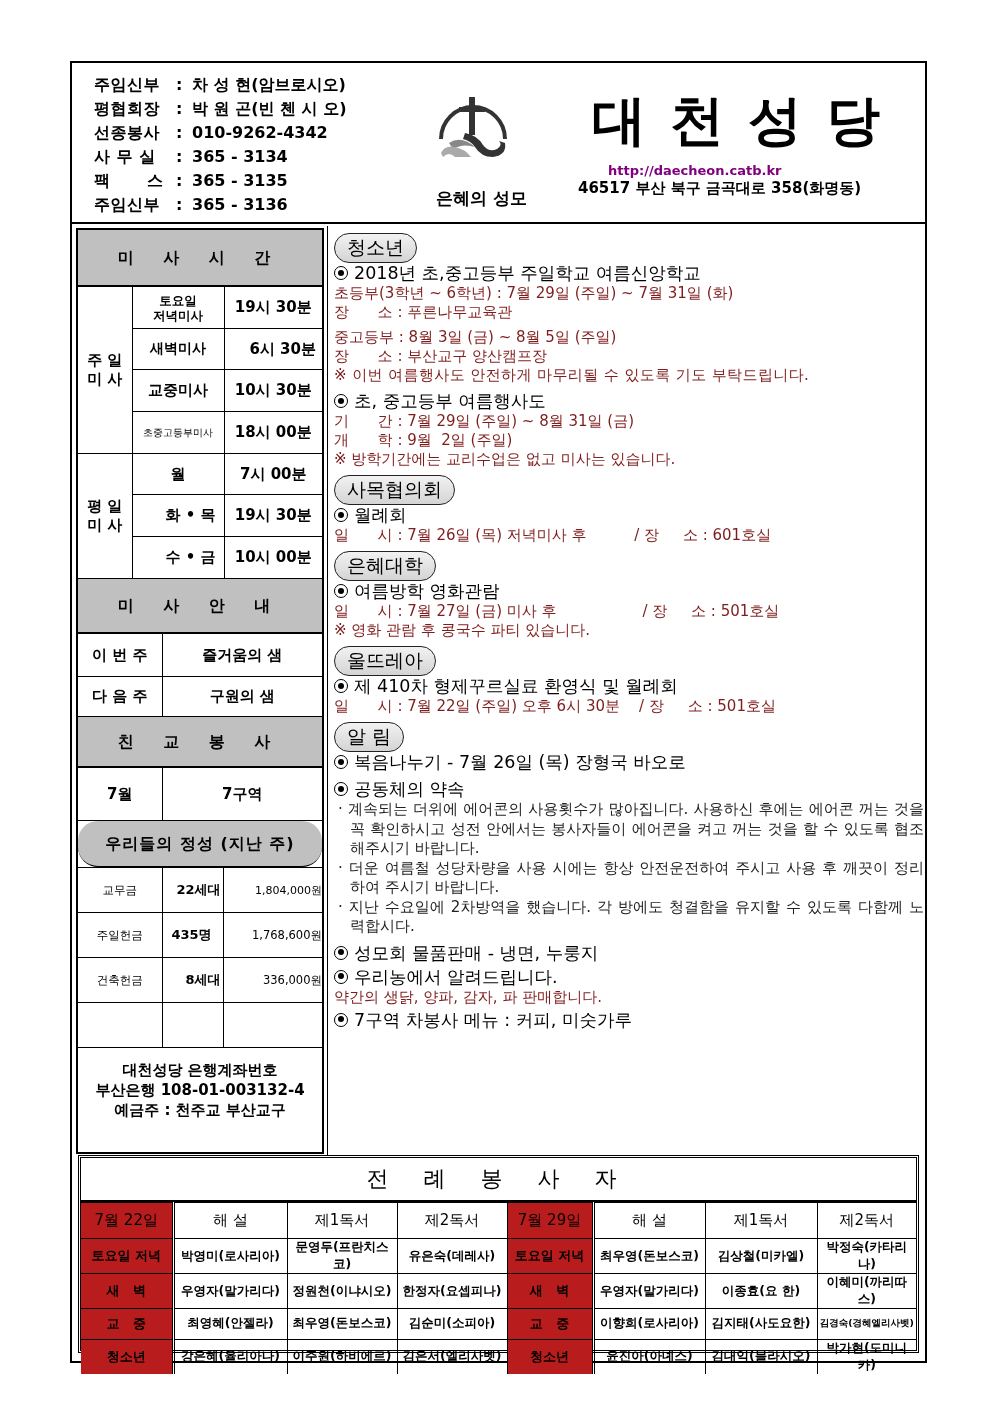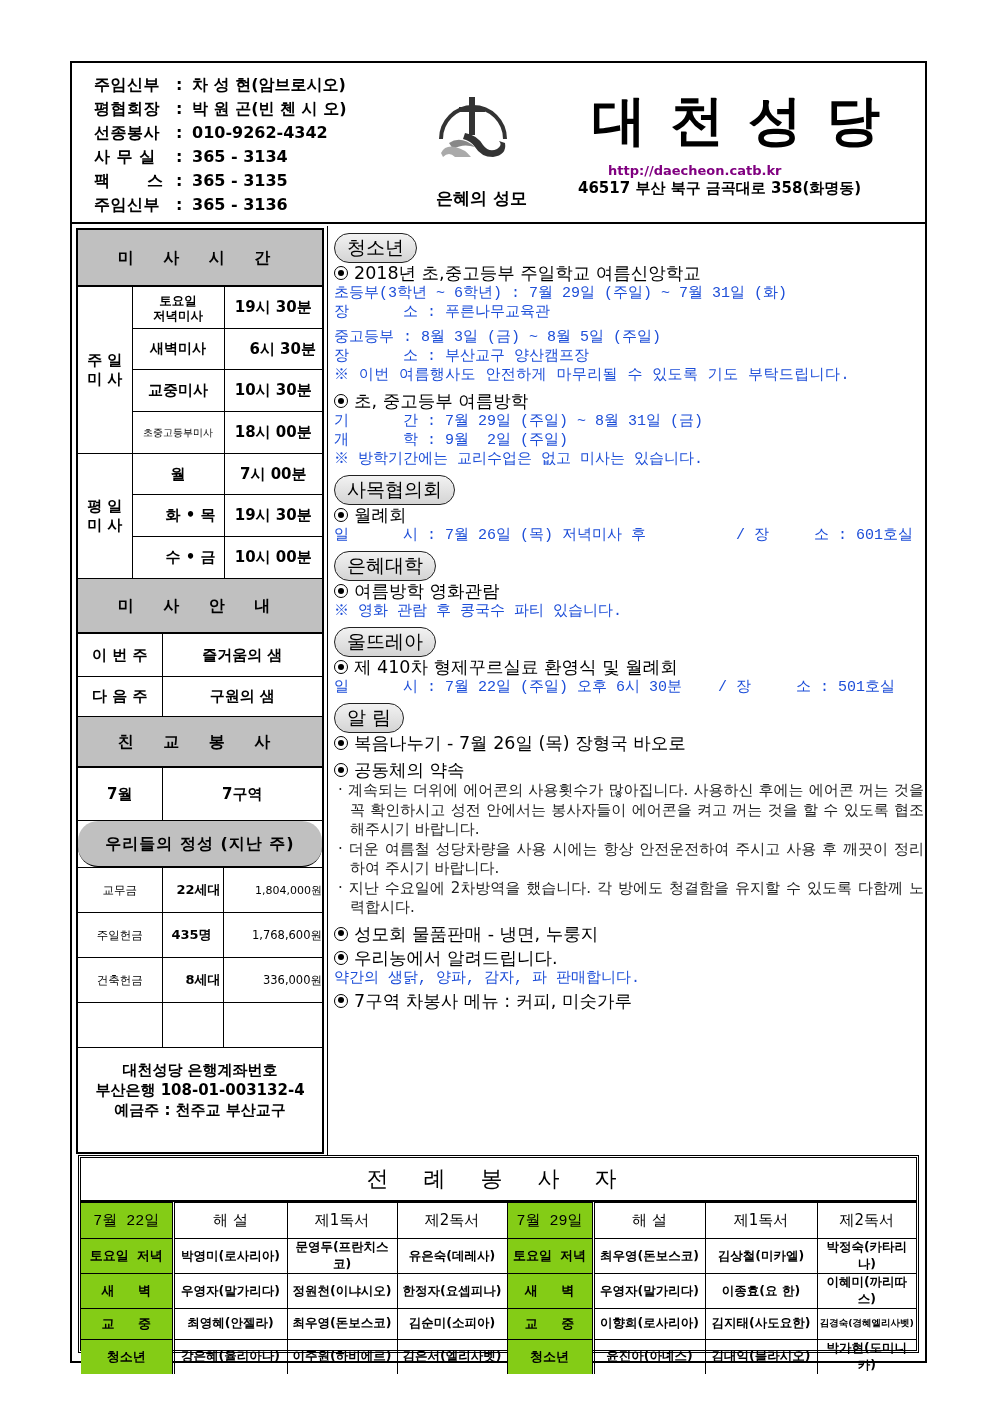--- a/index.html
+++ b/index.html
@@ -26,35 +26,35 @@
   table.grid { border-collapse: collapse; width: 100%; }
   table.grid td { border: 1px solid #000; text-align: center; font-weight: bold; font-size: 15px; }
 
   .divider-v { position: absolute; left: 255px; top: 163px; width: 1px; height: 930px; background: #000; }
 
   
   .rightcol { position: absolute; left: 262px; top: 170px; width: 590px; font-family: "DejaVu Sans", sans-serif; }
   .pill { display: inline-block; position: relative; border: 1.5px solid #222; border-radius: 18px; background: linear-gradient(#f2f2f2, #d4d4d4); padding: 1px 12px; font-size: 19px; margin-bottom: 0; }
   .pill::after { content: ""; position: absolute; right: -34px; top: 9px; width: 42px; height: 20px; border-radius: 50%; background: #bbb; z-index: -1; }
   .h { font-size: 17.5px; line-height: 21px; white-space: pre; }
-  .t { font-size: 15px; line-height: 19px; color: #1d4ed8; white-space: pre; font-family: Liberation Mono, monospace; }
+  .t { font-size: 15px; line-height: 19px; color: #7f1d1d; white-space: pre; }
   .t.small { font-size: 13.5px; }
   .t.wrap { white-space: normal; }
   .bullet { display: inline-block; width: 14px; height: 14px; border: 1.5px solid #000; border-radius: 50%; position: relative; vertical-align: -1px; margin-right: 6px; }
   .bullet::after { content: ""; position: absolute; left: 2.5px; top: 2.5px; width: 6px; height: 6px; background: #000; border-radius: 50%; }
   .gap { height: 6px; }
   .li { padding-left: 16px; text-indent: -12px; font-size: 15px; line-height: 19.5px; color: #222; text-align: justify; }
 
   
   .bottom { position: absolute; left: 6px; top: 1092px; width: 841px; height: 198px; border: 3px double #000; border-width: 3px; }
   .bottom-title { height: 44px; border-bottom: 2px solid #000; text-align: center; font-size: 22px; line-height: 42px; letter-spacing: 14px; }
   table.servers { border-collapse: collapse; width: 100%; }
   table.servers td { border: 1px solid #000; text-align: center; font-size: 12.5px; font-weight: bold; height: 30.5px; }
   table.servers tr.hdr td { height: 36px; font-size: 15px; font-weight: normal; }
-  table.servers td.gray { background: #84cc16; border-right: 3px double #000; font-size: 13px; font-family: Liberation Mono, monospace; }
+  table.servers td.gray { background: #b91c1c; border-right: 3px double #000; font-size: 13px; }
   table.servers tr.hdr td.gray { font-size: 15px; }
   table.servers td.tiny { font-size: 9.5px; }
 </style>
 </head>
 <body>
 
 <div class="page">
 
   <div class="header">
     <div class="info">
@@ -201,35 +201,36 @@
     
     <div class="pill">청소년</div>
     <div class="h"><span class="bullet"></span><span>2018년 초,중고등부 주일학교 여름신앙학교</span></div>
     <div class="t">초등부(3학년 ~ 6학년) : 7월 29일 (주일) ~ 7월 31일 (화)</div>
     <div class="t">장      소 : 푸른나무교육관</div>
     <div class="gap"></div>
     <div class="t">중고등부 : 8월 3일 (금) ~ 8월 5일 (주일)</div>
     <div class="t">장      소 : 부산교구 양산캠프장</div>
     <div class="t wrap" style="letter-spacing:0.4px;">※ 이번 여름행사도 안전하게 마무리될 수 있도록 기도 부탁드립니다.</div>
     <div class="gap"></div>
-    <div class="h"><span class="bullet"></span><span>초, 중고등부 여름방학</span></div>
+    <div class="h"><span class="bullet"></span><span>초, 중고등부 여름행사도</span></div>
     <div class="t">기      간 : 7월 29일 (주일) ~ 8월 31일 (금)</div>
     <div class="t">개      학 : 9월  2일 (주일)</div>
     <div class="t">※ 방학기간에는 교리수업은 없고 미사는 있습니다.</div>
     <div class="gap"></div>
 
     
     <div class="pill">사목협의회</div>
     <div class="h"><span class="bullet"></span><span>월례회</span></div>
     <div class="t">일      시 : 7월 26일 (목) 저녁미사 후          / 장     소 : 601호실</div>
     <div class="gap"></div>
 
     
     <div class="pill">은혜대학</div>
     <div class="h"><span class="bullet"></span><span>여름방학 영화관람</span></div>
+    <div class="t">일      시 : 7월 27일 (금) 미사 후                  / 장     소 : 501호실</div>
     <div class="t">※ 영화 관람 후 콩국수 파티 있습니다.</div>
     <div class="gap"></div>
 
     
     <div class="pill">울뜨레아</div>
     <div class="h"><span class="bullet"></span><span>제 410차 형제꾸르실료 환영식 및 월례회</span></div>
     <div class="t">일      시 : 7월 22일 (주일) 오후 6시 30분    / 장     소 : 501호실</div>
     <div class="gap"></div>
 
     

